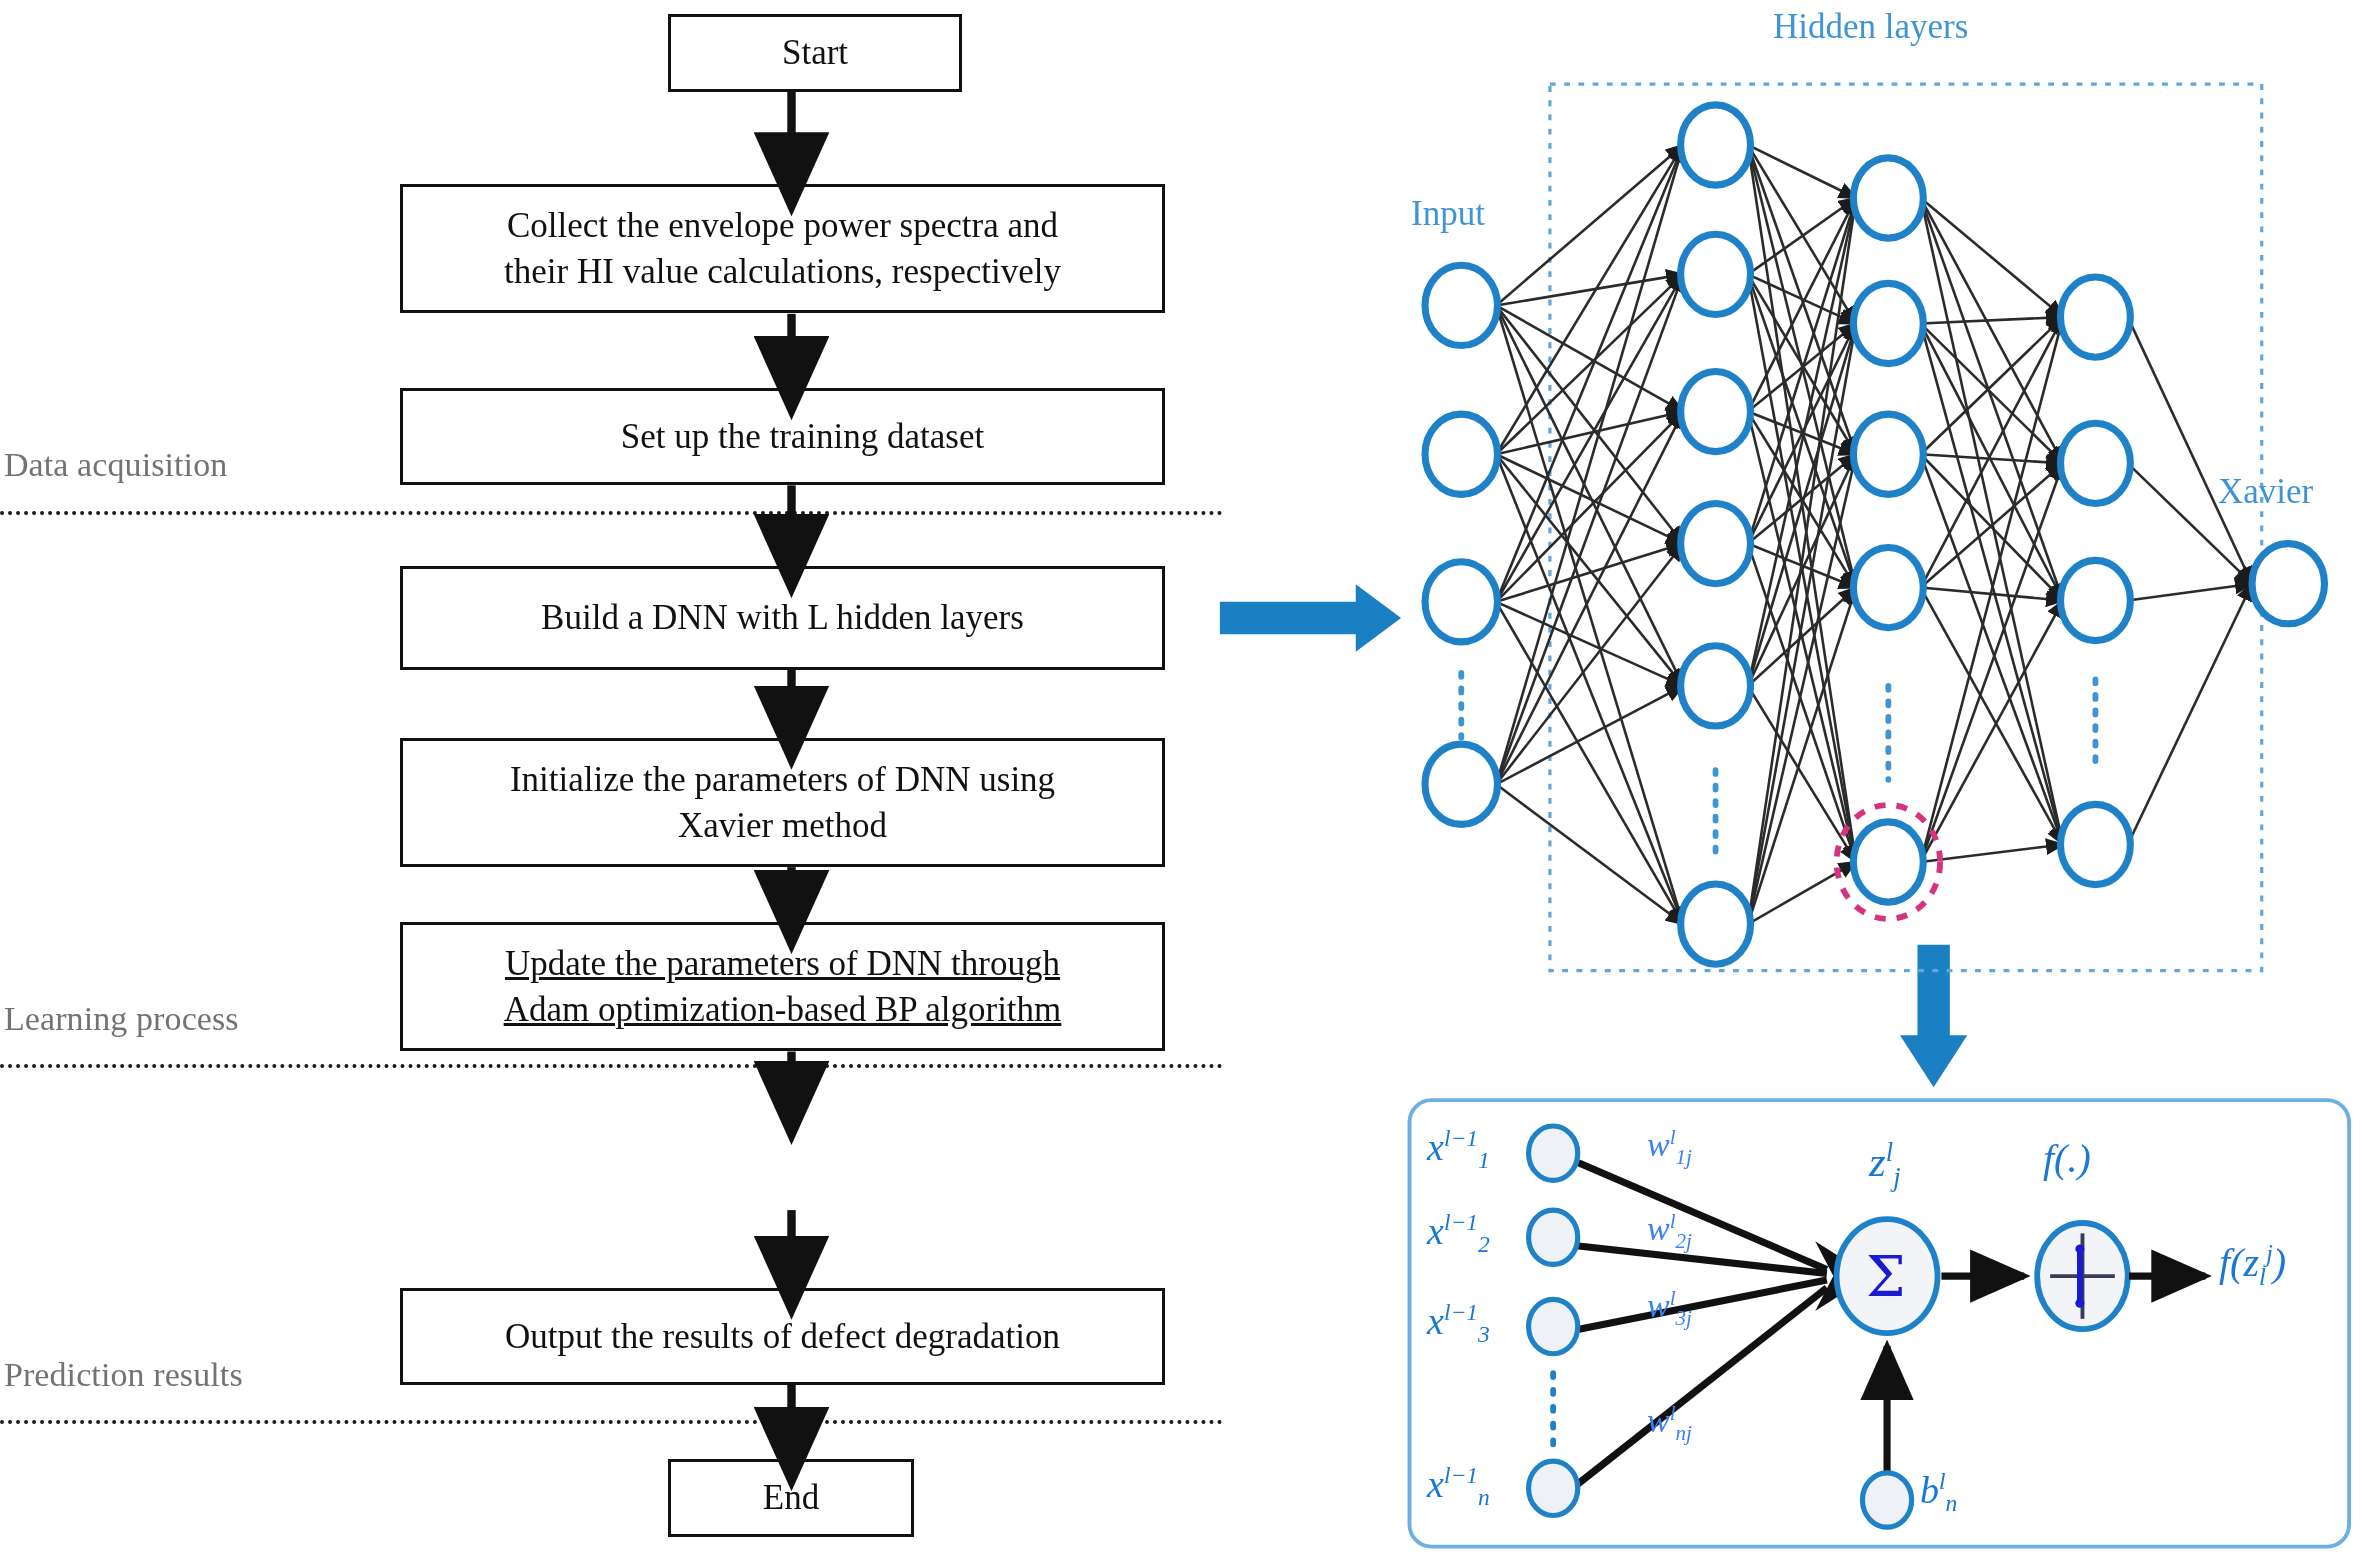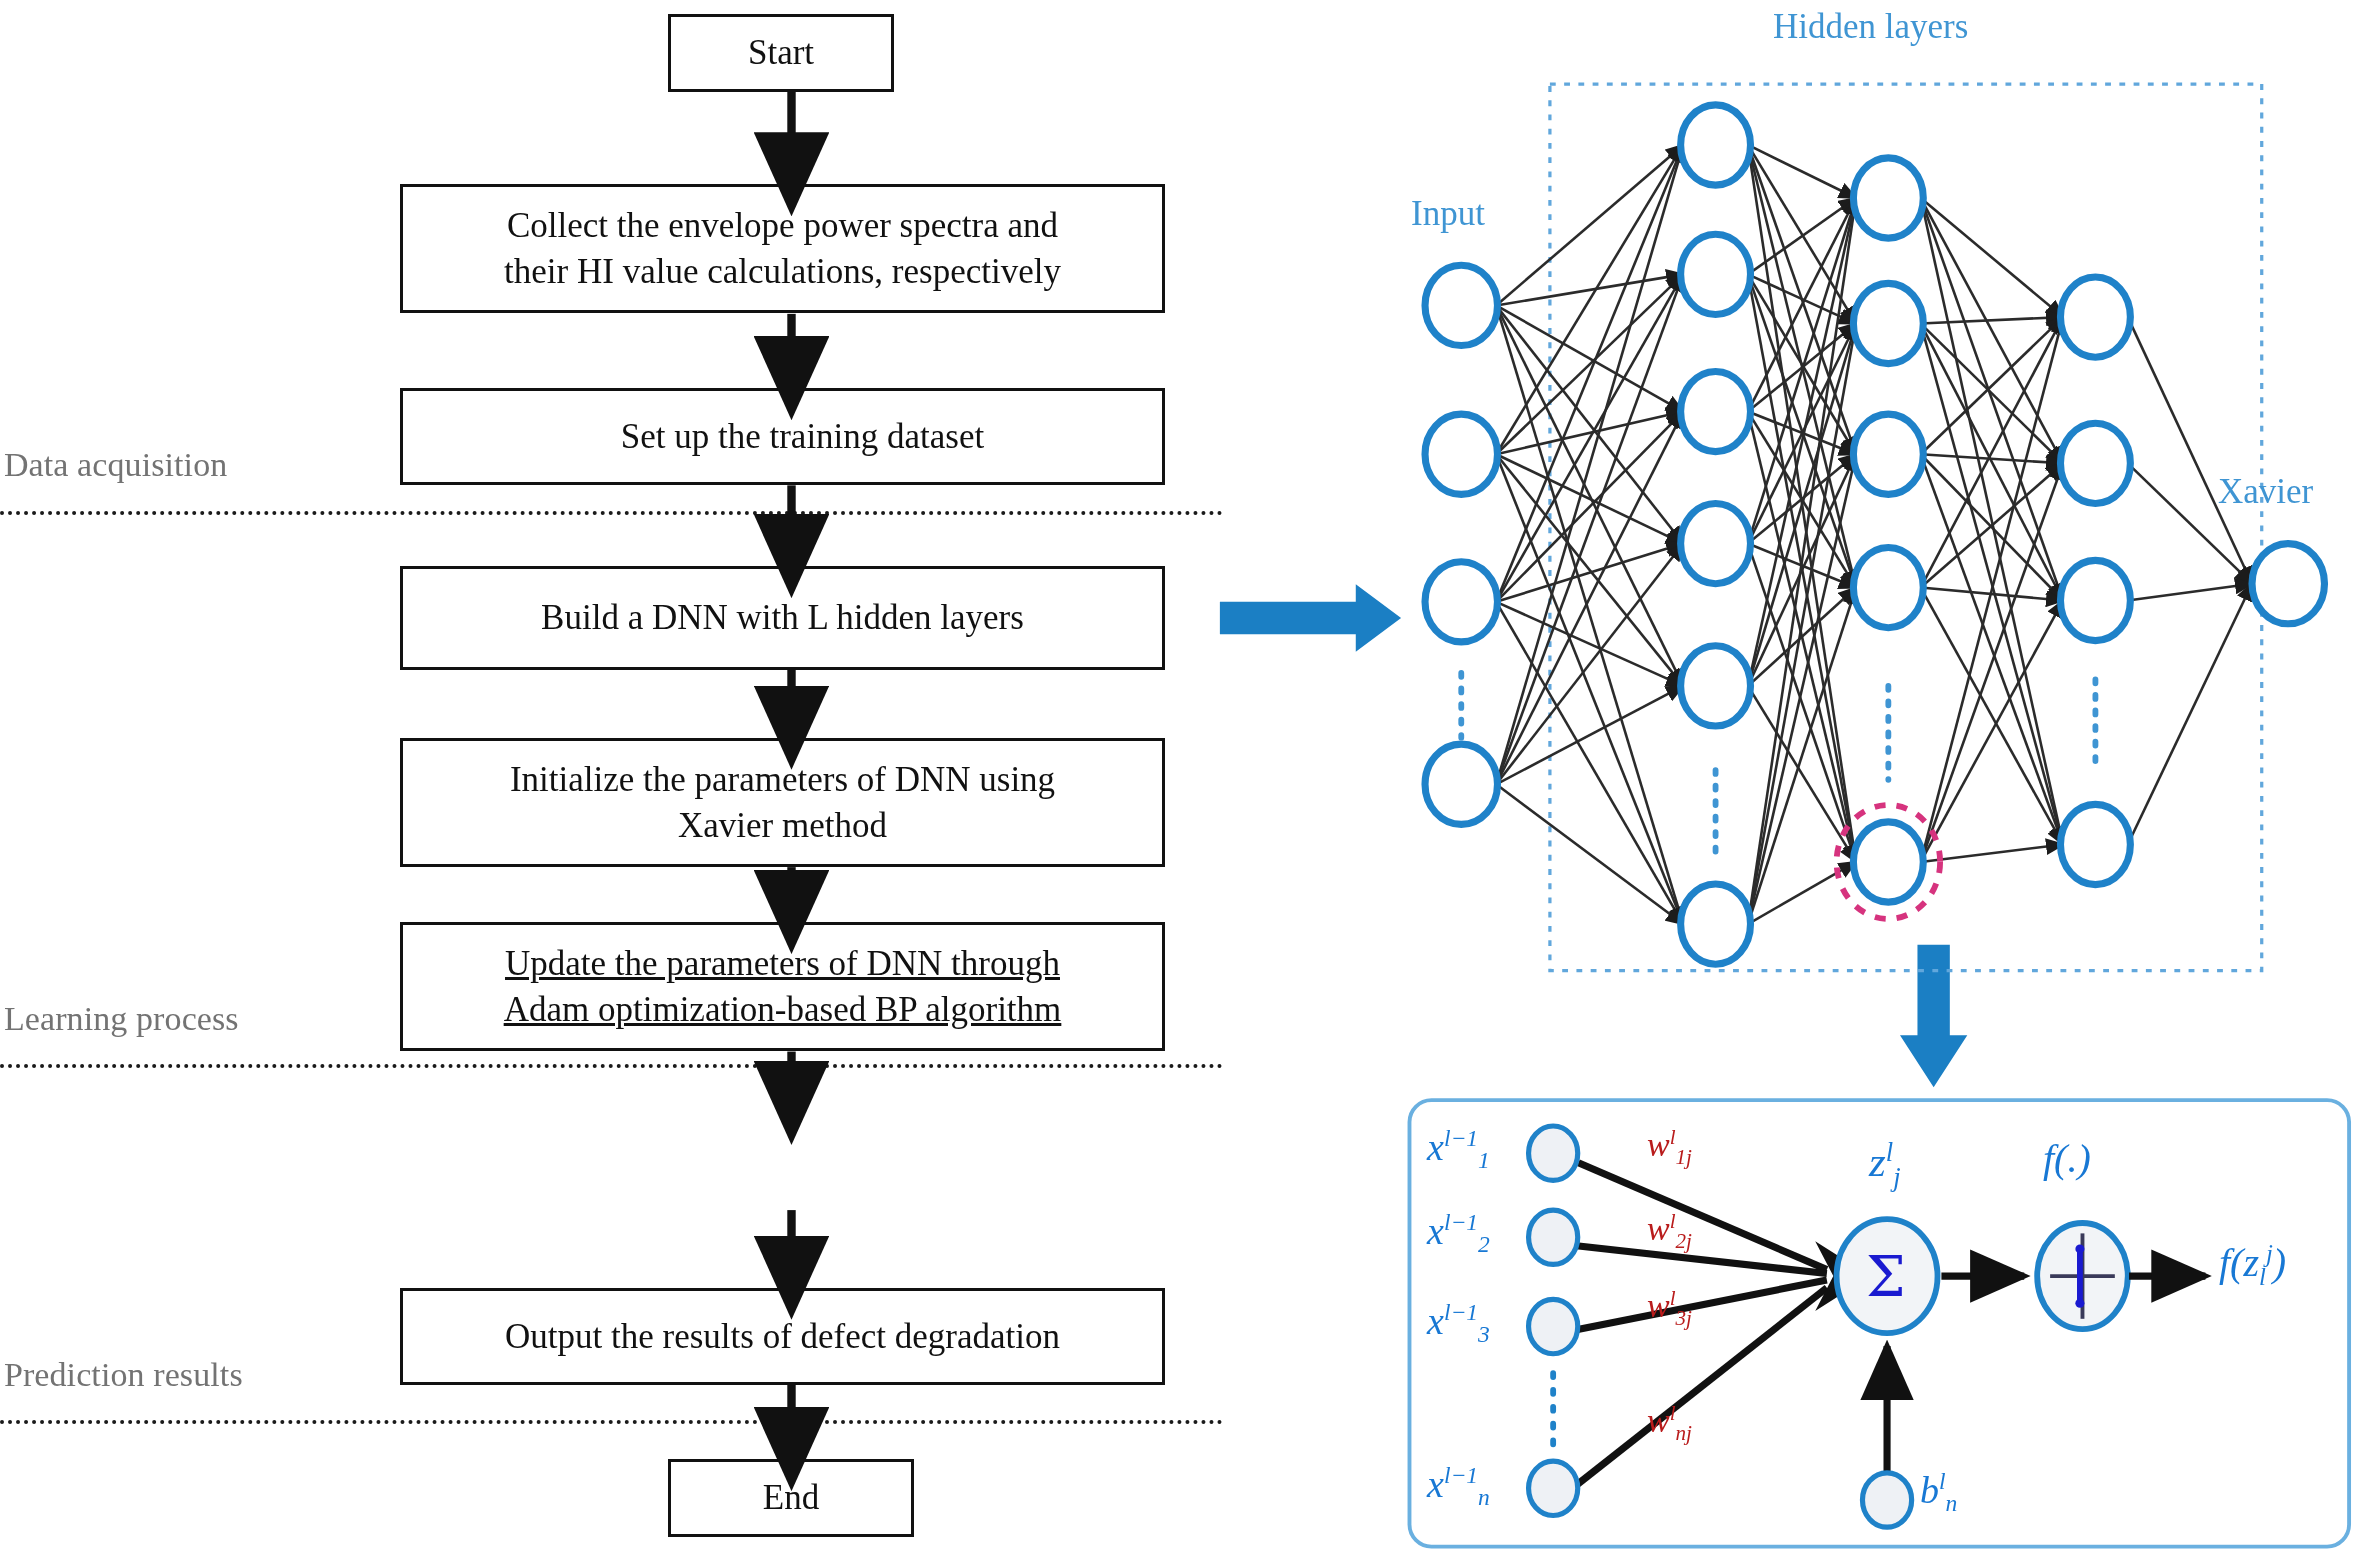--- a/index.html
+++ b/index.html
@@ -35,36 +35,36 @@
     position:absolute;color:#3f95d3;white-space:nowrap;font-size:35px;
   }
   .mathlbl{
     position:absolute;white-space:nowrap;color:#1878d4;
     font-family:"Liberation Serif","DejaVu Serif",serif;font-style:italic;
     font-size:38px;line-height:1;
   }
   .mathlbl sup{font-size:.62em;font-style:italic;vertical-align:super;}
   .mathlbl sub{font-size:.62em;font-style:italic;vertical-align:sub;}
   .wlbl{
-    position:absolute;white-space:nowrap;color:#b91c1c;
+    position:absolute;white-space:nowrap;color:#3b82f6;
     font-family:"Liberation Serif","DejaVu Serif",serif;font-style:italic;
     font-size:34px;line-height:1;
   }
   .wlbl sup{font-size:.62em;vertical-align:super;}
   .wlbl sub{font-size:.62em;vertical-align:sub;}
   .sigma-glyph{
     position:absolute;color:#1a1ad0;font-size:56px;font-family:"DejaVu Serif",serif;
   }
 </style>
 </head>
 <body>
 
 <div id="root">
 
-  <div class="fc-box" style="left:668px;top:14.2px;width:226px;height:78px;font-size:35px;">
+  <div class="fc-box" style="left:668px;top:14.2px;width:294px;height:78px;font-size:35px;">
     <span class="txt">Start</span>
   </div>
 
   <div class="fc-box" style="left:400px;top:184px;width:765px;height:129px;font-size:35px;">
     <span class="txt">Collect the envelope power spectra and
 their HI value calculations, respectively</span>
   </div>
 
   <div class="fc-box" style="left:400px;top:388px;width:765px;height:97px;font-size:35px;padding-left:40px;">
     <span class="txt">Set up the training dataset</span>

